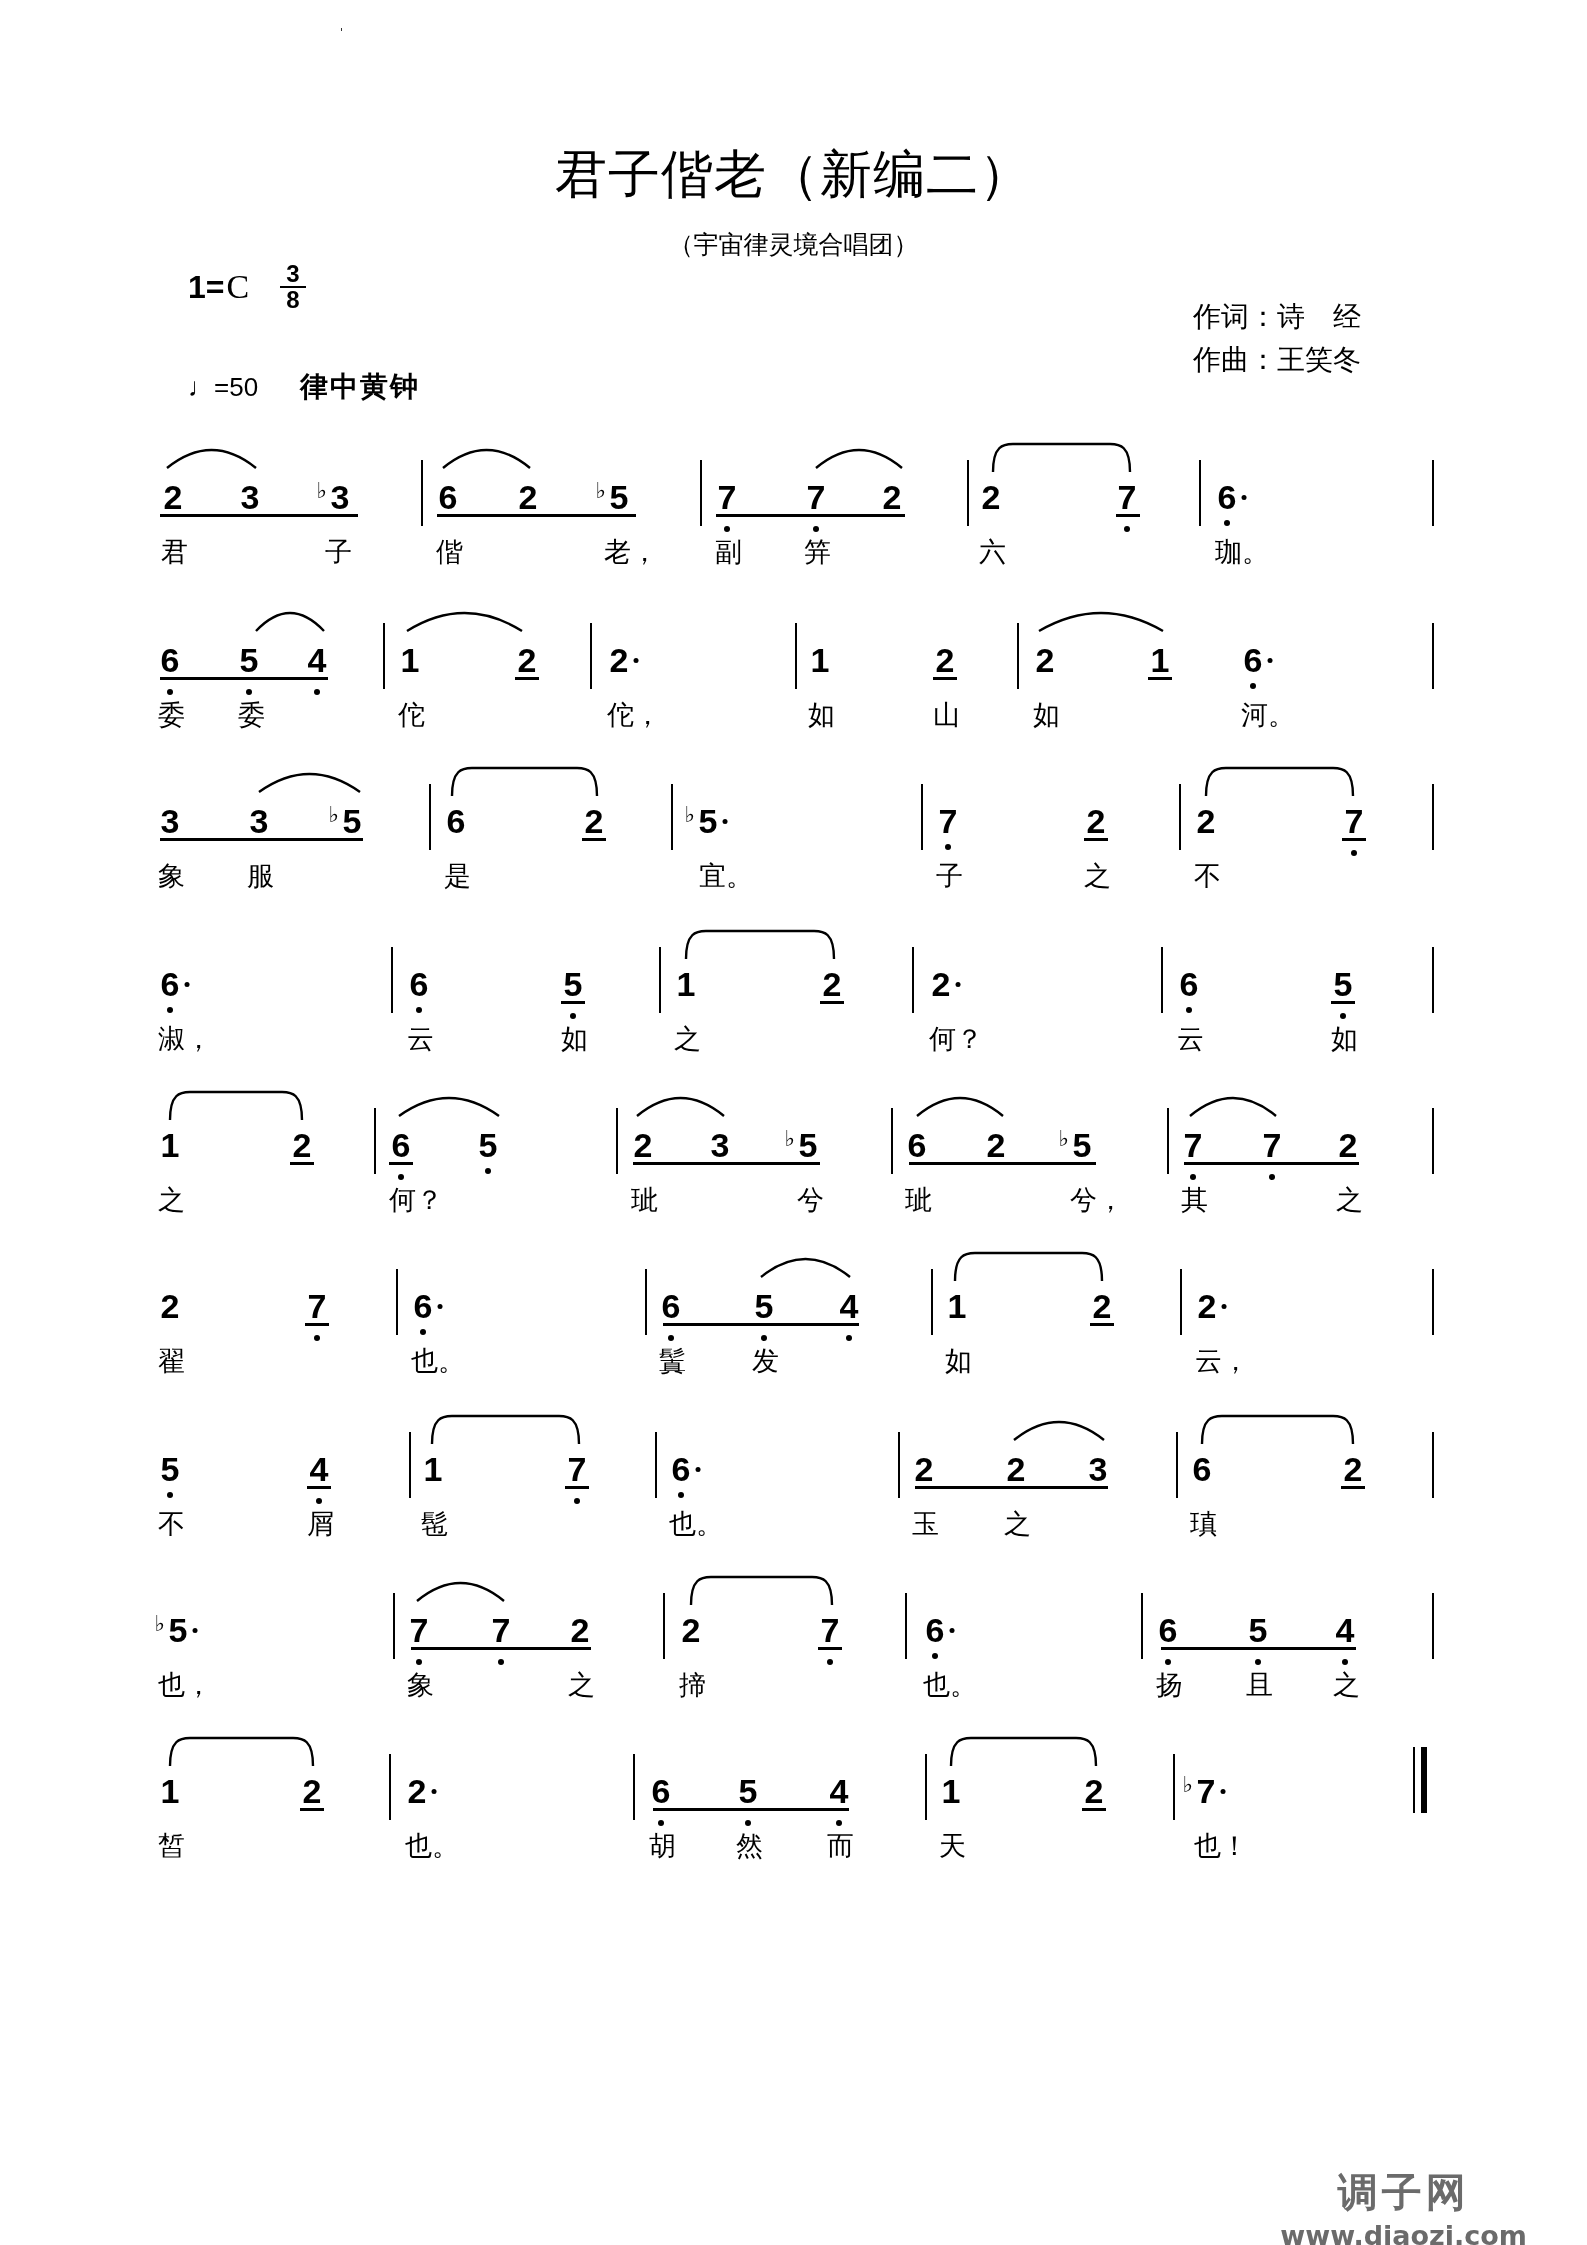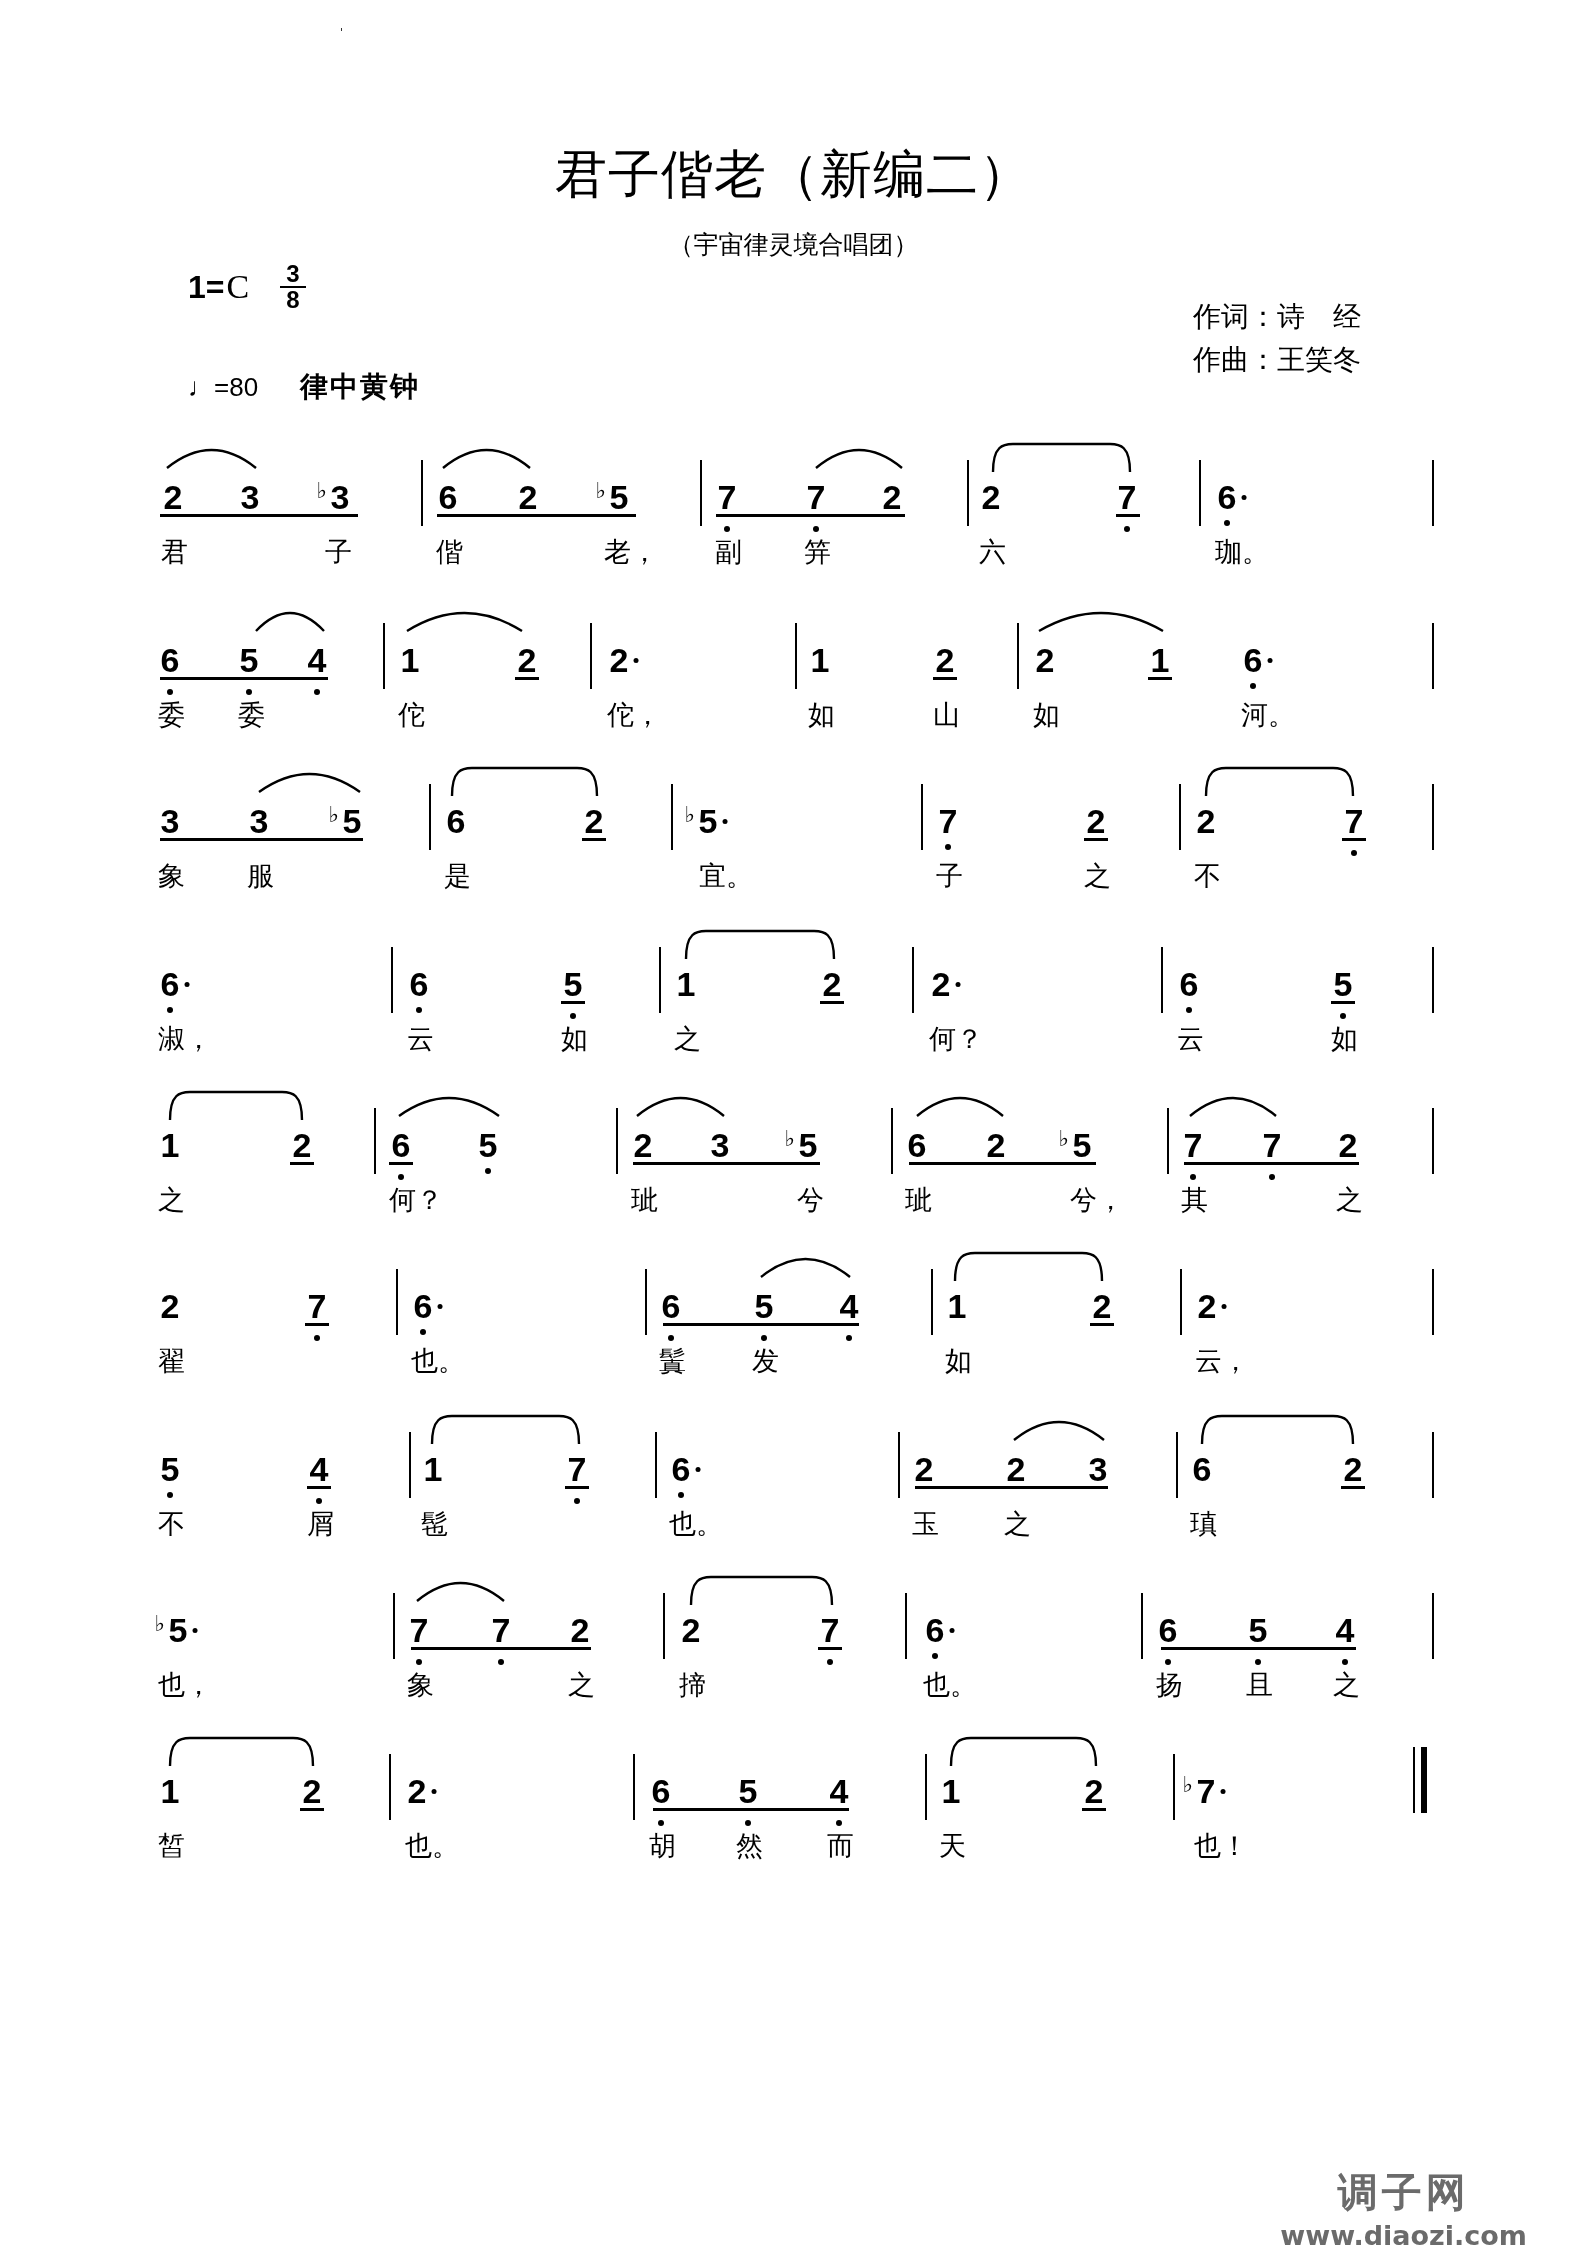--- a/index.html
+++ b/index.html
@@ -41,21 +41,21 @@
 <div class="abs timesig">
   <span class="num">3</span>
   <span class="den">8</span>
 </div>
 
 <div class="abs credits">
   <div>作词：诗　经</div>
   <div>作曲：王笑冬</div>
 </div>
 
-<div class="abs tempo"><span>♩=80</span><span class="mode">律中黄钟</span></div>
+<div class="abs tempo"><span>♩=50</span><span class="mode">律中黄钟</span></div>
 
 <div id="score">
     <div style="position: absolute; left: 0px; top: 0px;">
       <div class="note" style="left: 173px; top: 480px;"><span>2</span></div>
       <div class="note" style="left: 250px; top: 480px;"><span>3</span></div>
       <div class="note" style="left: 340px; top: 480px;"><span>3</span><span class="flat">♭</span></div>
       <div class="note" style="left: 448px; top: 480px;"><span>6</span></div>
       <div class="note" style="left: 528px; top: 480px;"><span>2</span></div>
       <div class="note" style="left: 619px; top: 480px;"><span>5</span><span class="flat">♭</span></div>
       <div class="note" style="left: 727px; top: 480px;"><span>7</span></div>

